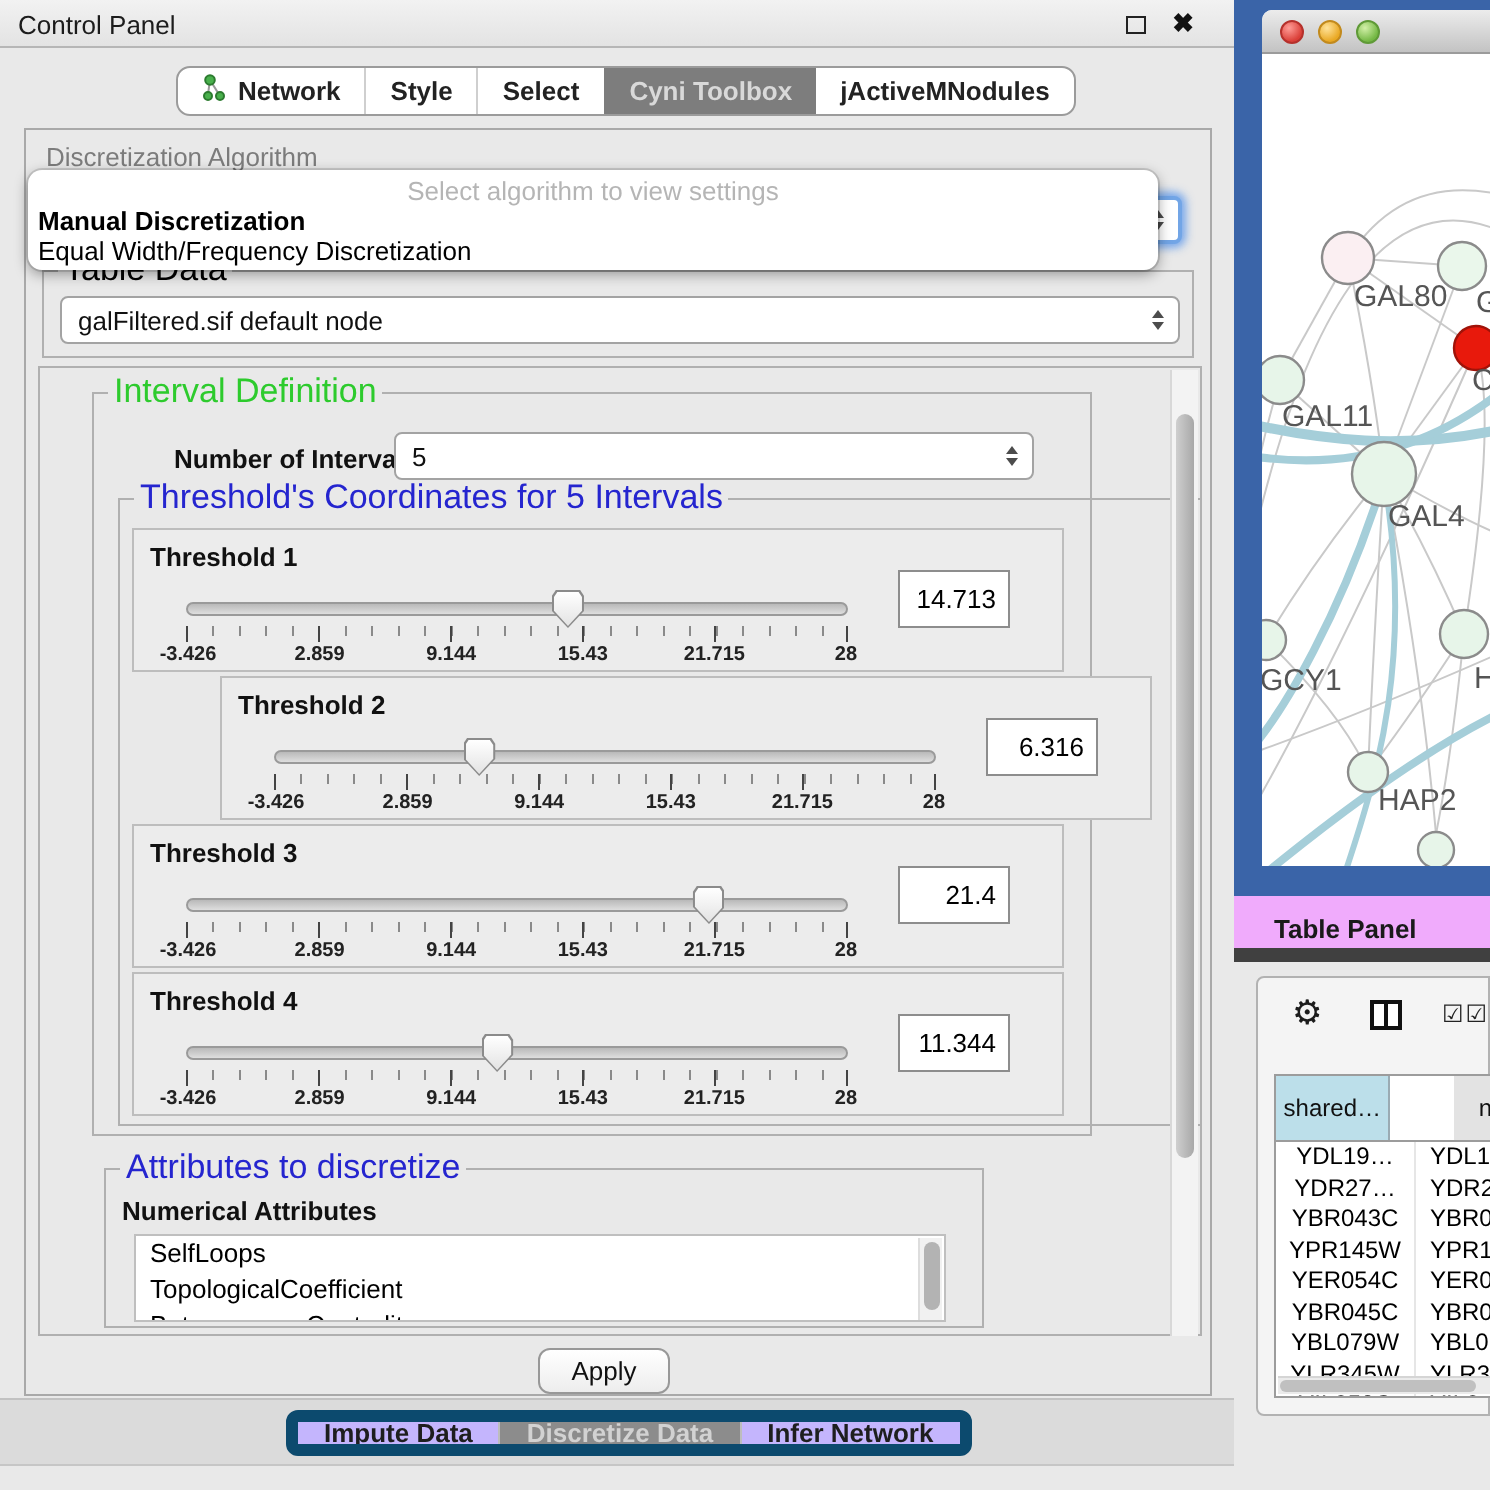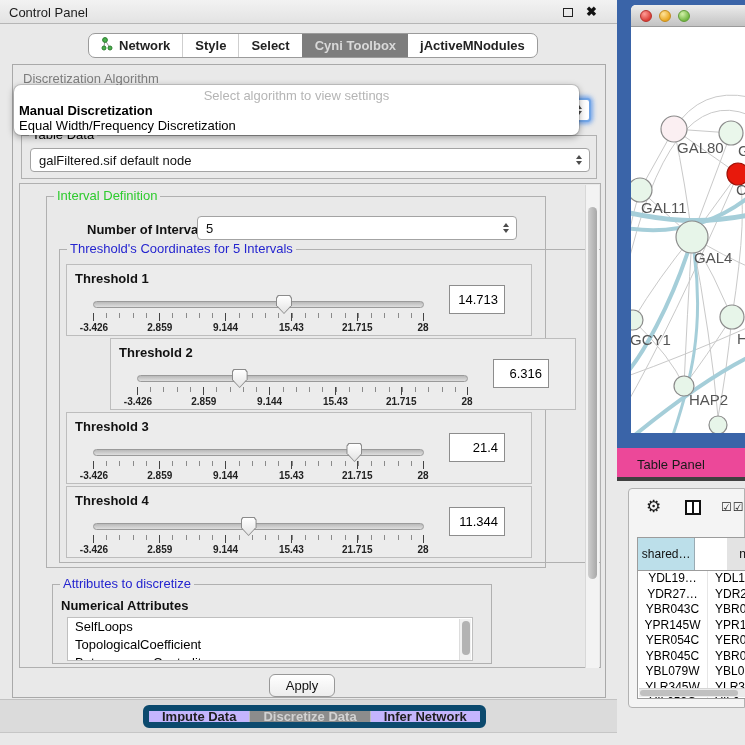--- a/index.html
+++ b/index.html
@@ -36,21 +36,21 @@
   .spin .dn{border-top:4px solid #4c4c4c;}
 
   .popup{position:absolute;left:1px;top:20px;width:565px;height:50px;background:#fff;
     border-radius:7px;box-shadow:0 2px 7px rgba(0,0,0,.38),0 0 0 1px rgba(0,0,0,.12);z-index:6;}
   .popup-prompt{position:absolute;left:0;top:3px;width:100%;text-align:center;font-size:13px;color:#b5b5b5;}
   .popup-opt{position:absolute;left:5px;font-size:13px;color:#000;white-space:nowrap;}
   .popup-opt.b{font-weight:bold;top:18px;}
   .popup-opt.r{top:33px;}
 
   .fs{position:absolute;border:1px solid #b0b0b0;}
-  .legend{position:absolute;top:-9px;left:7px;background:#e9e9e9;padding:0 3px;font-size:13px;line-height:15px;white-space:nowrap;}
+  .legend{position:absolute;top:-9px;left:7px;background:#e9e9e9;padding:0 3px;font-size:17px;line-height:15px;white-space:nowrap;}
   .legend.green{color:#2dcb2d;}
   .legend.blue{color:#2525cf;}
 
   .scrollpane{position:absolute;left:6px;top:118px;width:582px;height:485px;border:1px solid #b0b0b0;background:#e9e9e9;}
   .vscroll{position:absolute;right:1px;top:1px;width:14px;height:483px;background:#f3f3f3;border-left:1px solid #d8d8d8;}
   .vscroll .thumb-v{position:absolute;left:2px;top:22px;width:9px;height:372px;border-radius:5px;
     background:linear-gradient(to right,#cfcfcf,#a8a8a8);}
 
   .bold-lbl{font-weight:bold;font-size:13px;color:#111;position:absolute;white-space:nowrap;}
 
@@ -92,21 +92,21 @@
   .mac-win{position:absolute;left:14px;top:5px;width:114px;height:428px;background:#fff;border-radius:5px 0 0 0;overflow:hidden;}
   .mac-titlebar{position:absolute;left:0;top:0;width:100%;height:22px;
     background:linear-gradient(#ececec,#c3c3c3);border-bottom:1px solid #9b9b9b;}
   .tl{position:absolute;top:5px;width:12px;height:12px;border-radius:50%;}
   .tl.red{left:9px;background:radial-gradient(circle at 35% 30%,#ff9d97,#da3f38 70%);border:1px solid #b5312c;}
   .tl.yellow{left:28px;background:radial-gradient(circle at 35% 30%,#ffe39a,#e9a823 70%);border:1px solid #c28a1d;}
   .tl.green{left:47px;background:radial-gradient(circle at 35% 30%,#d2f0a8,#74b844 70%);border:1px solid #5f9a37;}
   .net-svg{position:absolute;left:0;top:22px;}
 
   .table-panel{position:absolute;left:617px;top:448px;width:128px;height:297px;background:#e9e9e9;}
-  .tp-header{position:absolute;left:0;top:0;width:100%;height:33px;background:#ec4899;border-bottom:4px solid #404040;}
+  .tp-header{position:absolute;left:0;top:0;width:100%;height:33px;background:#f0abfc;border-bottom:7px solid #404040;font-weight:bold;}
   .tp-title{position:absolute;left:20px;top:9px;font-size:13px;color:#1a1a1a;}
   .tp-panel{position:absolute;left:11px;top:40px;width:117px;height:220px;background:#f4f4f4;
     border:1px solid #b2b2b2;border-radius:4px 0 0 4px;}
   .gear{position:absolute;left:17px;top:7px;font-size:17px;color:#1c1c1c;}
   .split-ic{position:absolute;left:56px;top:11px;width:16px;height:15px;border:2px solid #111;background:#fff;}
   .split-ic::after{content:"";position:absolute;left:5px;top:0;width:2px;height:11px;background:#111;}
   .checks{position:absolute;left:92px;top:11px;font-size:12px;color:#222;letter-spacing:1px;white-space:nowrap;}
   .mini-table{position:absolute;left:8px;top:48px;width:109px;height:162px;background:#fff;border:1px solid #9c9c9c;border-right:none;overflow:hidden;}
   .mt-head{display:flex;height:33px;border-bottom:1px solid #9c9c9c;gap:32px;}
   .mt-h1{width:70px;background:#bcdfea;border-right:1px solid #9aabb3;font-size:12px;color:#111;

